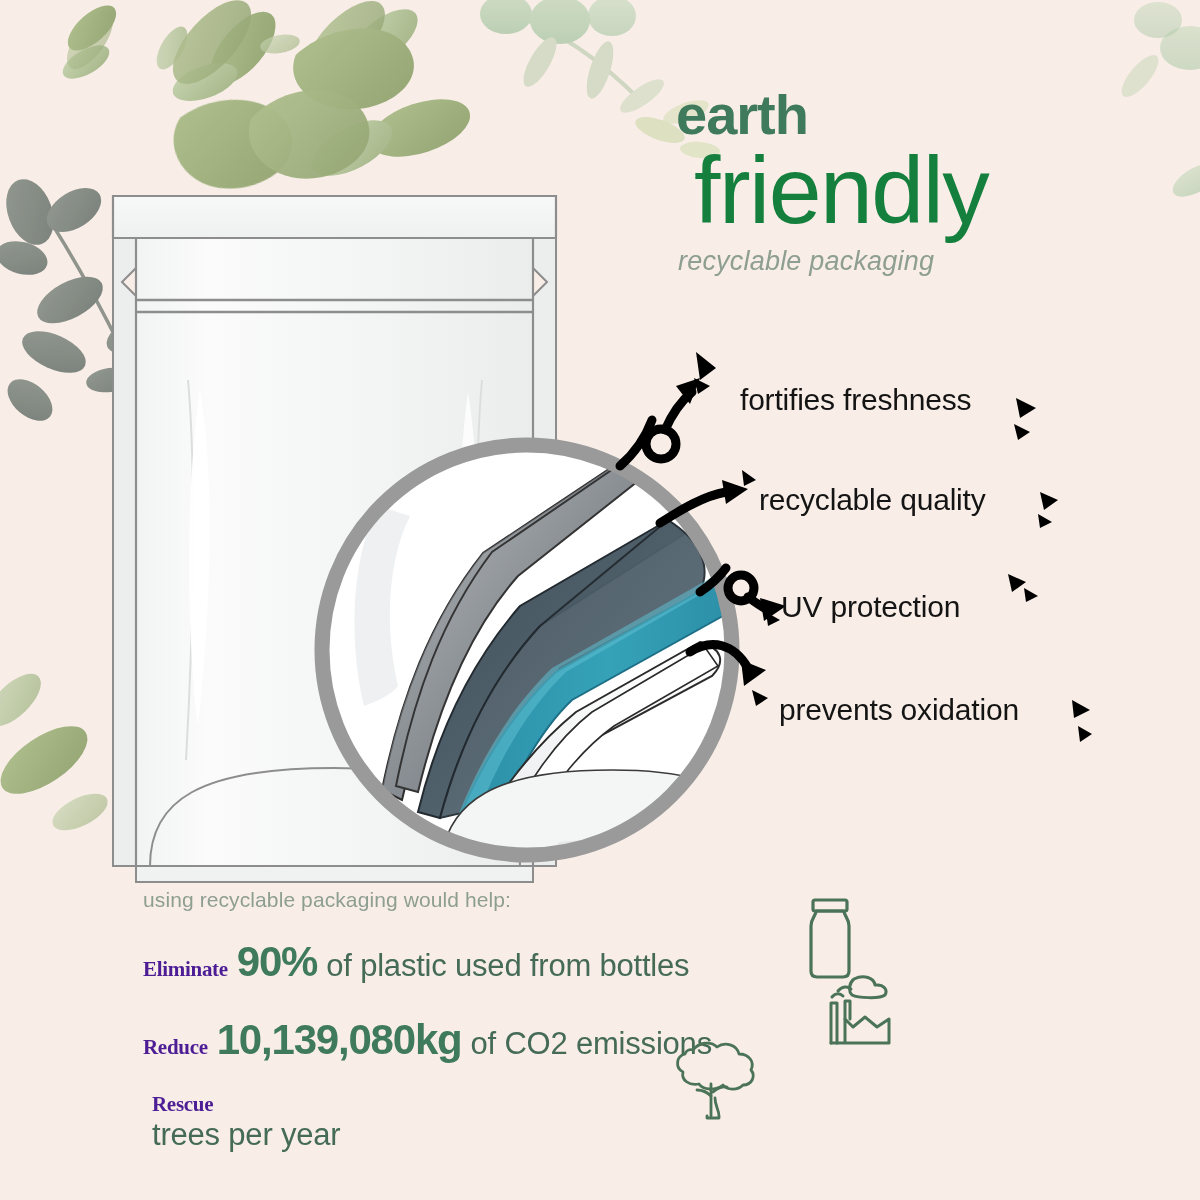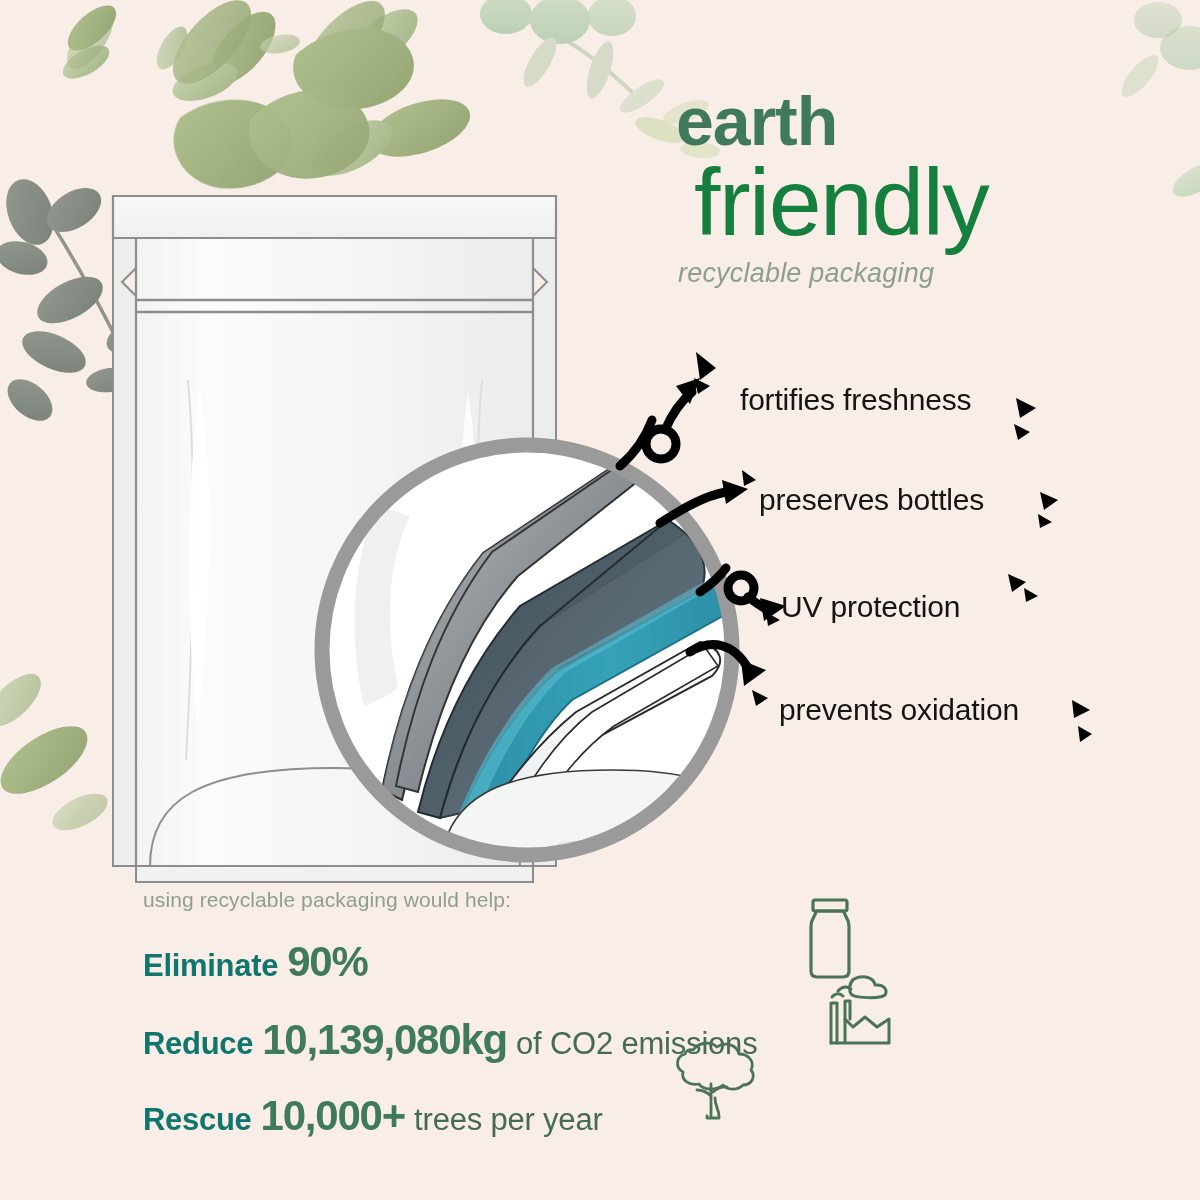--- a/index.html
+++ b/index.html
@@ -8,21 +8,21 @@
     background:#f8eee7;
     font-family:"Liberation Sans", sans-serif;
     overflow:hidden;position:relative;
   }
   #stage{position:absolute;inset:0;width:1200px;height:1200px;}
   .layer{position:absolute;inset:0;width:1200px;height:1200px;}
 
   
   #heading-block{position:absolute;left:676px;top:88px;width:430px;}
   .h-earth{
-    font-size:68px;font-weight:bold;color:#3f7a5d;
+    font-size:56px;font-weight:bold;color:#3f7a5d;
     line-height:0.98;letter-spacing:-1px;margin:0;
   }
   .h-friendly{
     font-size:95px;font-weight:300;color:#15803d;
     line-height:1.0;letter-spacing:-1.5px;margin:0;
     padding-left:18px;
   }
   .h-sub{
     font-size:27px;font-weight:300;color:#8e9e90;
     margin:8px 0 0 2px;letter-spacing:0.2px;font-style:italic;
@@ -39,23 +39,23 @@
   #feat-3{left:779px;top:693px;}
 
   
   #stats{position:absolute;left:143px;top:888px;width:760px;}
   .stats-intro{
     font-size:21px;color:#8e9e90;font-weight:400;letter-spacing:0.1px;margin:0;
   }
   .stat-row{display:flex;align-items:baseline;white-space:nowrap;}
   #stat-row-0{margin-top:26px;}
   #stat-row-1{margin-top:30px;}
-  #stat-row-2{margin-top:28px;}
+  #stat-row-2{margin-top:28px;flex-direction:column;}
   .stat-verb{
-    font-size:31px;font-weight:bold;color:#0f766e;letter-spacing:-0.3px;
+    font-size:21px;font-weight:bold;color:#4c1d95;letter-spacing:-0.3px;font-family:Liberation Serif, serif;
   }
   .stat-num{
     font-size:42px;font-weight:bold;color:#3f7a5d;
     letter-spacing:-1.2px;margin-left:9px;
   }
   .stat-tail{
     font-size:31px;font-weight:300;color:#456b57;
     margin-left:9px;letter-spacing:-0.2px;
   }
 
@@ -315,41 +315,41 @@
     </g>
   </svg>
 
   <div id="heading-block">
     <div class="h-earth">earth</div>
     <div class="h-friendly">friendly</div>
     <div class="h-sub">recyclable packaging</div>
   </div>
 
   <div class="feat" id="feat-0">fortifies freshness</div>
-  <div class="feat" id="feat-1">preserves bottles</div>
+  <div class="feat" id="feat-1">recyclable quality</div>
   <div class="feat" id="feat-3">prevents oxidation</div>
   <div class="feat" id="feat-2">UV protection</div>
 
   <div id="stats">
     <div class="stats-intro">using recyclable packaging would help:</div>
 
     <div class="stat-row" id="stat-row-0">
       <span class="stat-verb">Eliminate</span>
       <span class="stat-num">90%</span>
+      <span class="stat-tail">of plastic used from bottles</span>
     </div>
 
     <div class="stat-row" id="stat-row-1">
       <span class="stat-verb">Reduce</span>
       <span class="stat-num">10,139,080kg</span>
       <span class="stat-tail">of CO2 emissions</span>
     </div>
 
     <div class="stat-row" id="stat-row-2">
       <span class="stat-verb">Rescue</span>
-      <span class="stat-num">10,000+</span>
       <span class="stat-tail">trees per year</span>
     </div>
   </div>
 
   <svg class="eco-icon" id="icon-bottle" width="64" height="86" viewBox="0 0 64 86" xmlns="http://www.w3.org/2000/svg">
     <g fill="none" stroke="#4b7358" stroke-width="3.2" stroke-linejoin="round">
       <rect x="15" y="4" width="34" height="11" rx="2"></rect>
       <path d="M18 15 C18 20 13 22 13 30 L13 75 C13 79 15 81 19 81 L45 81 C49 81 51 79 51 75 L51 30 C51 22 46 20 46 15 Z"></path>
     </g>
   </svg>

